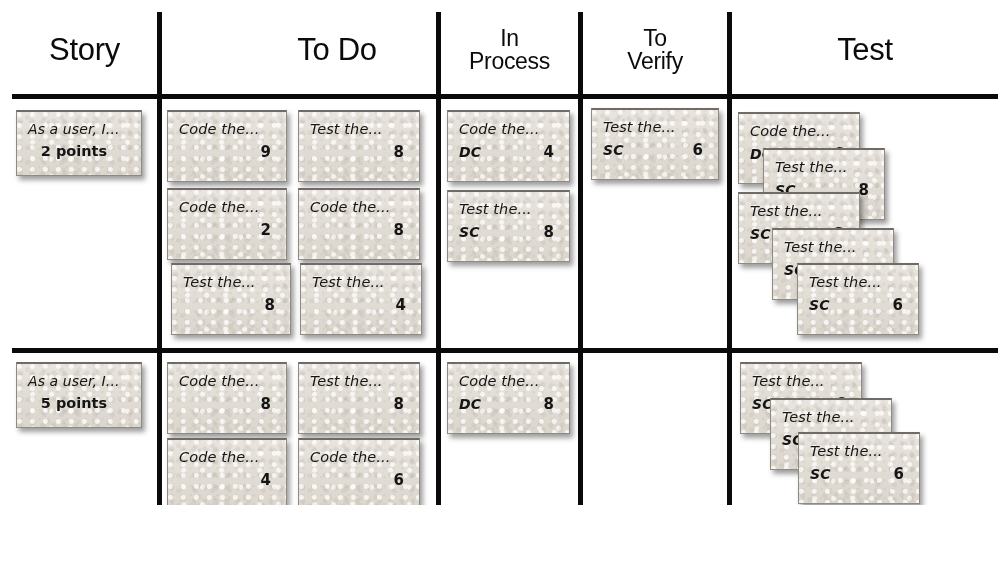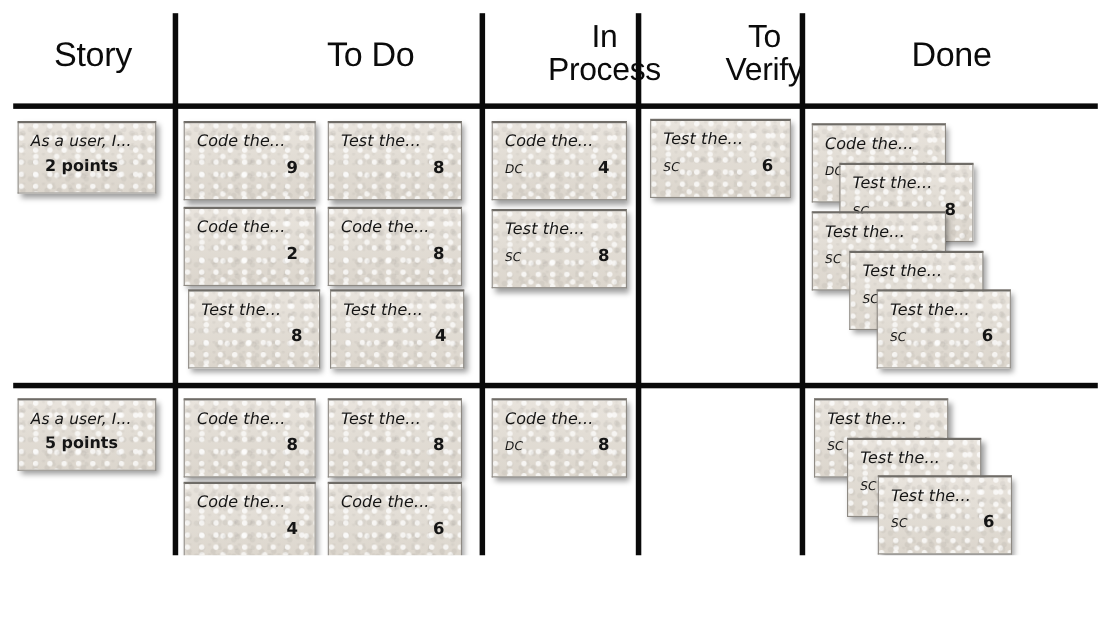--- a/index.html
+++ b/index.html
@@ -43,21 +43,21 @@
     align-items: center;
     justify-content: center;
     text-align: center;
     font-family: "Liberation Sans", sans-serif;
     font-size: 31px;
     line-height: 1.02;
     color: #0b0b0b;
     letter-spacing: -0.3px;
     pointer-events: none;
   }
-  .col-header.two-line { font-size: 29px; padding-left: 40px; }
+  .col-header.two-line { font-size: 23px; }
 
   
   .card {
     position: absolute;
     box-sizing: border-box;
     background:
       radial-gradient(circle at 18% 22%, rgba(255,255,255,0.75) 0 2px, rgba(0,0,0,0) 3px),
       radial-gradient(circle at 62% 38%, rgba(0,0,0,0.045) 0 2px, rgba(0,0,0,0) 3px),
       radial-gradient(circle at 35% 70%, rgba(0,0,0,0.05) 0 2px, rgba(0,0,0,0) 3px),
       radial-gradient(circle at 82% 78%, rgba(255,255,255,0.7) 0 2px, rgba(0,0,0,0) 3px),
@@ -81,23 +81,24 @@
   .card .title {
     font-size: 14.5px;
     font-style: italic;
     letter-spacing: 0.1px;
   }
   .card .row2 {
     margin-top: 6px;
     justify-content: space-between;
   }
   .card .owner {
-    font-size: 11px;
+    font-size: 14px;
     font-style: italic;
     letter-spacing: 0.2px;
+    font-weight: bold;
   }
   .card .points {
     font-size: 15px;
     font-weight: 600;
     margin-left: auto;
     padding-right: 4px;
   }
 
   
   .card.story .title { font-size: 14px; }
@@ -129,21 +130,21 @@
       <div class="col-header" style="left: 162px; width: 274px; padding-left: 38px;">
         <div>To Do</div>
       </div>
       <div class="col-header two-line" style="left: 441px; width: 137px;">
         <div>In<br>Process</div>
       </div>
       <div class="col-header two-line" style="left: 583px; width: 144px;">
         <div>To<br>Verify</div>
       </div>
       <div class="col-header" style="left: 732px; width: 266px;">
-        <div>Done</div>
+        <div>Test</div>
       </div>
     </div>
   <div id="cards-layer">
       <div class="card story" style="left: 16px; top: 110px; width: 126px; height: 66px;">
         <div class="line">
           <span class="title">As a user, I...</span>
         </div>
         <div class="line row2">
           <span class="points">2 points</span>
         </div>

